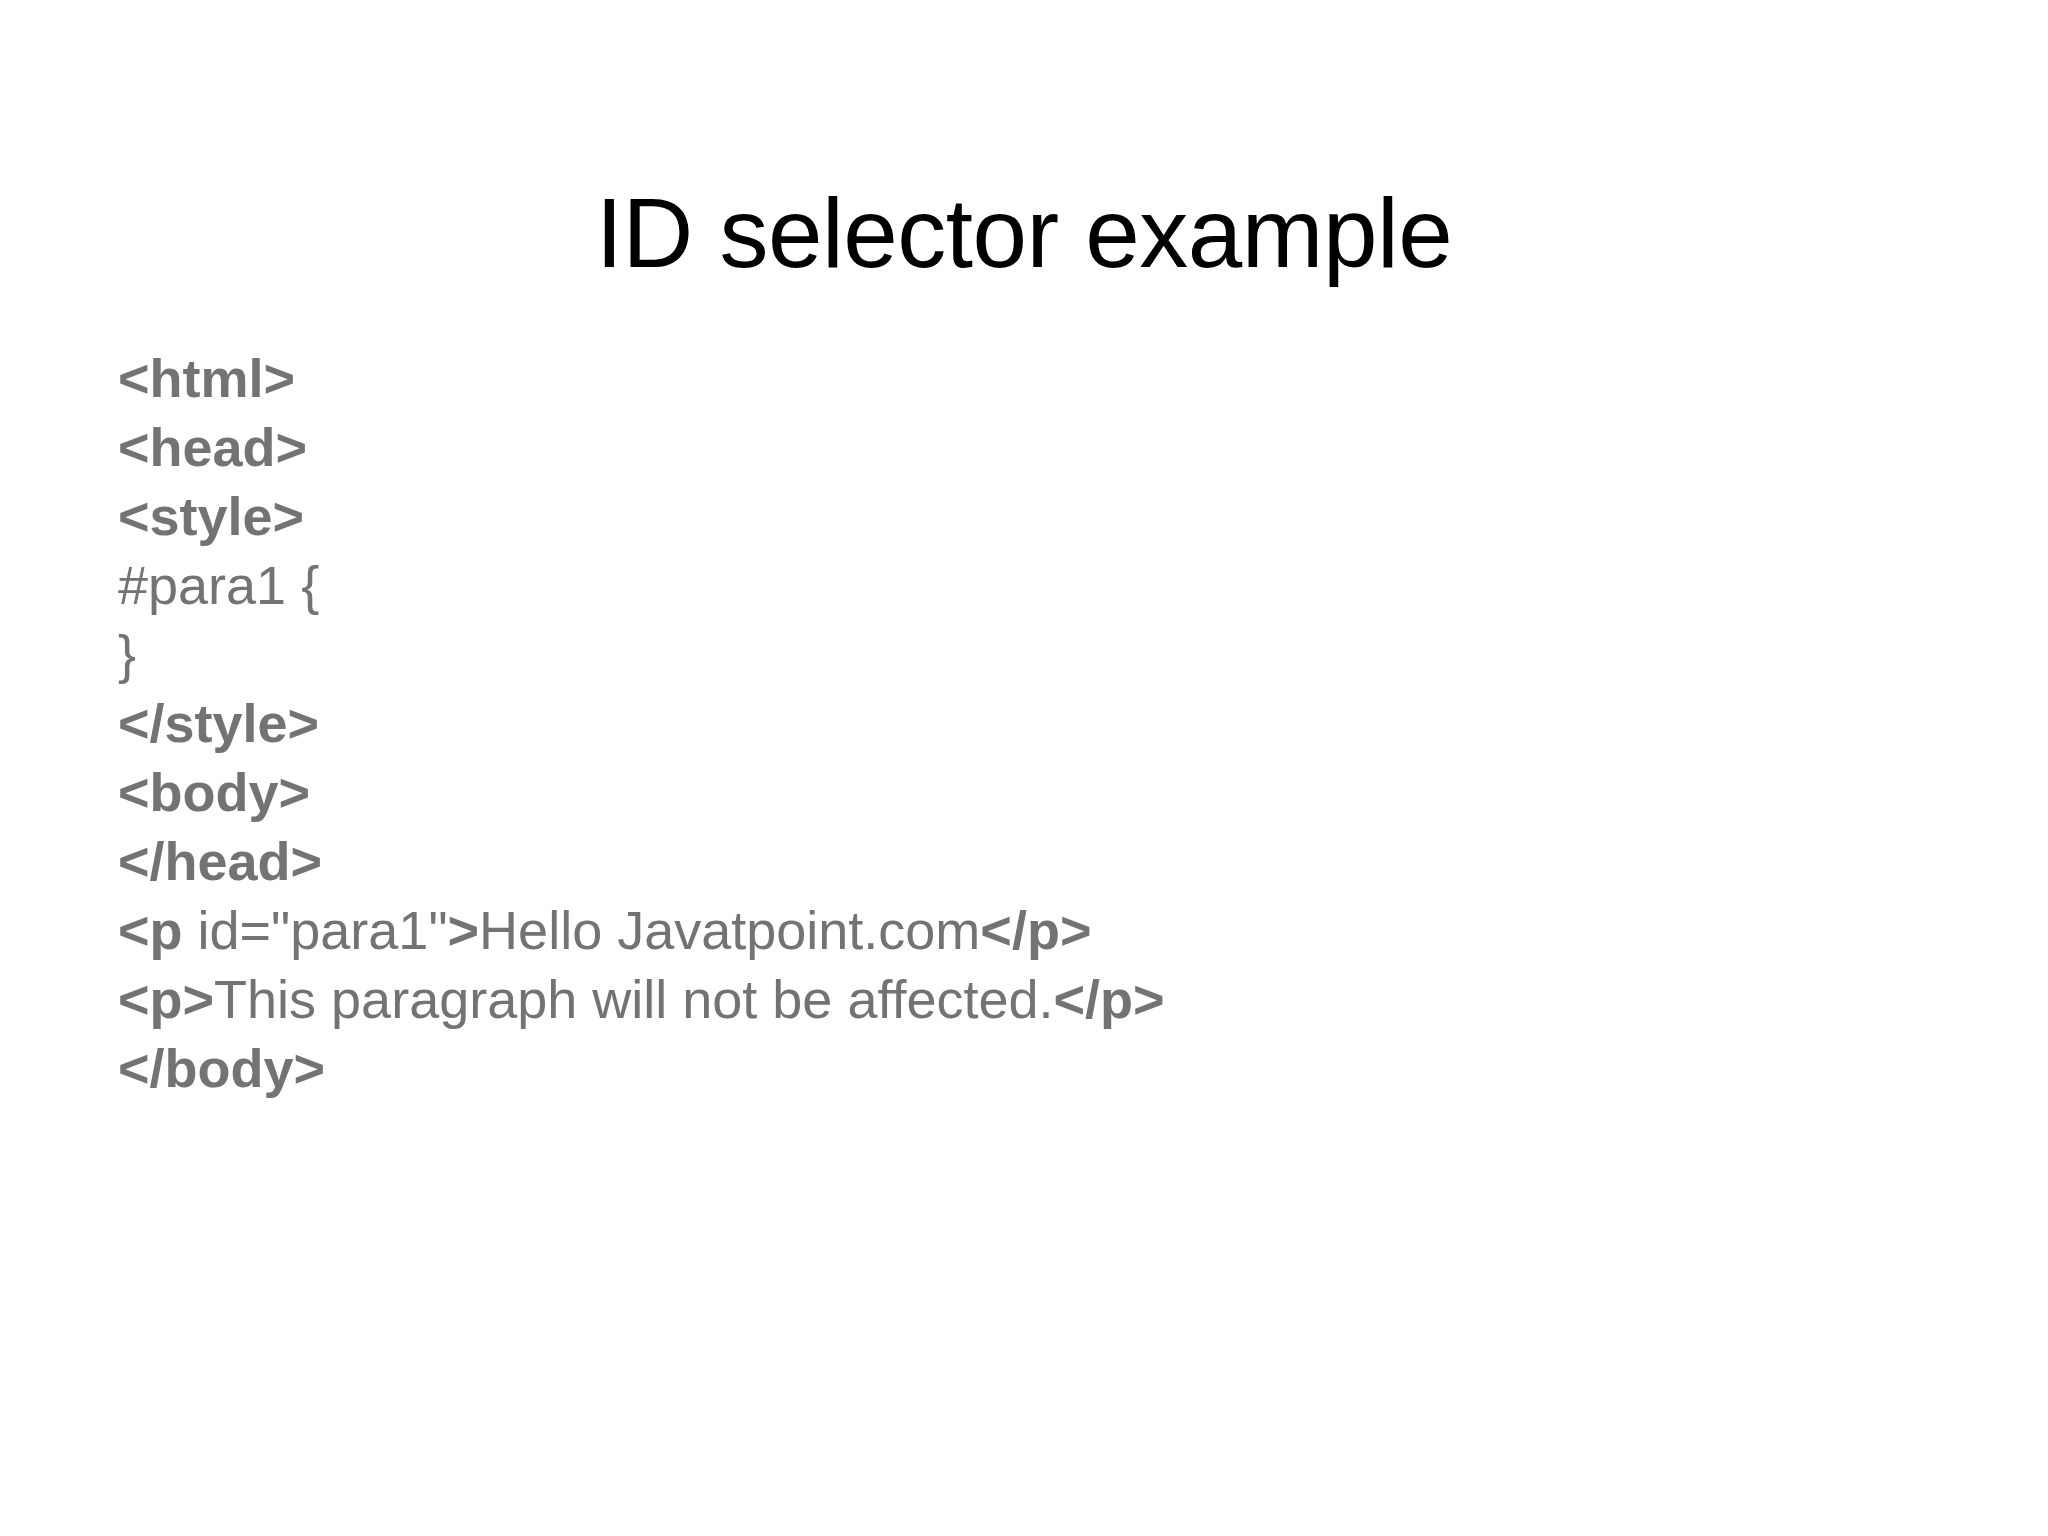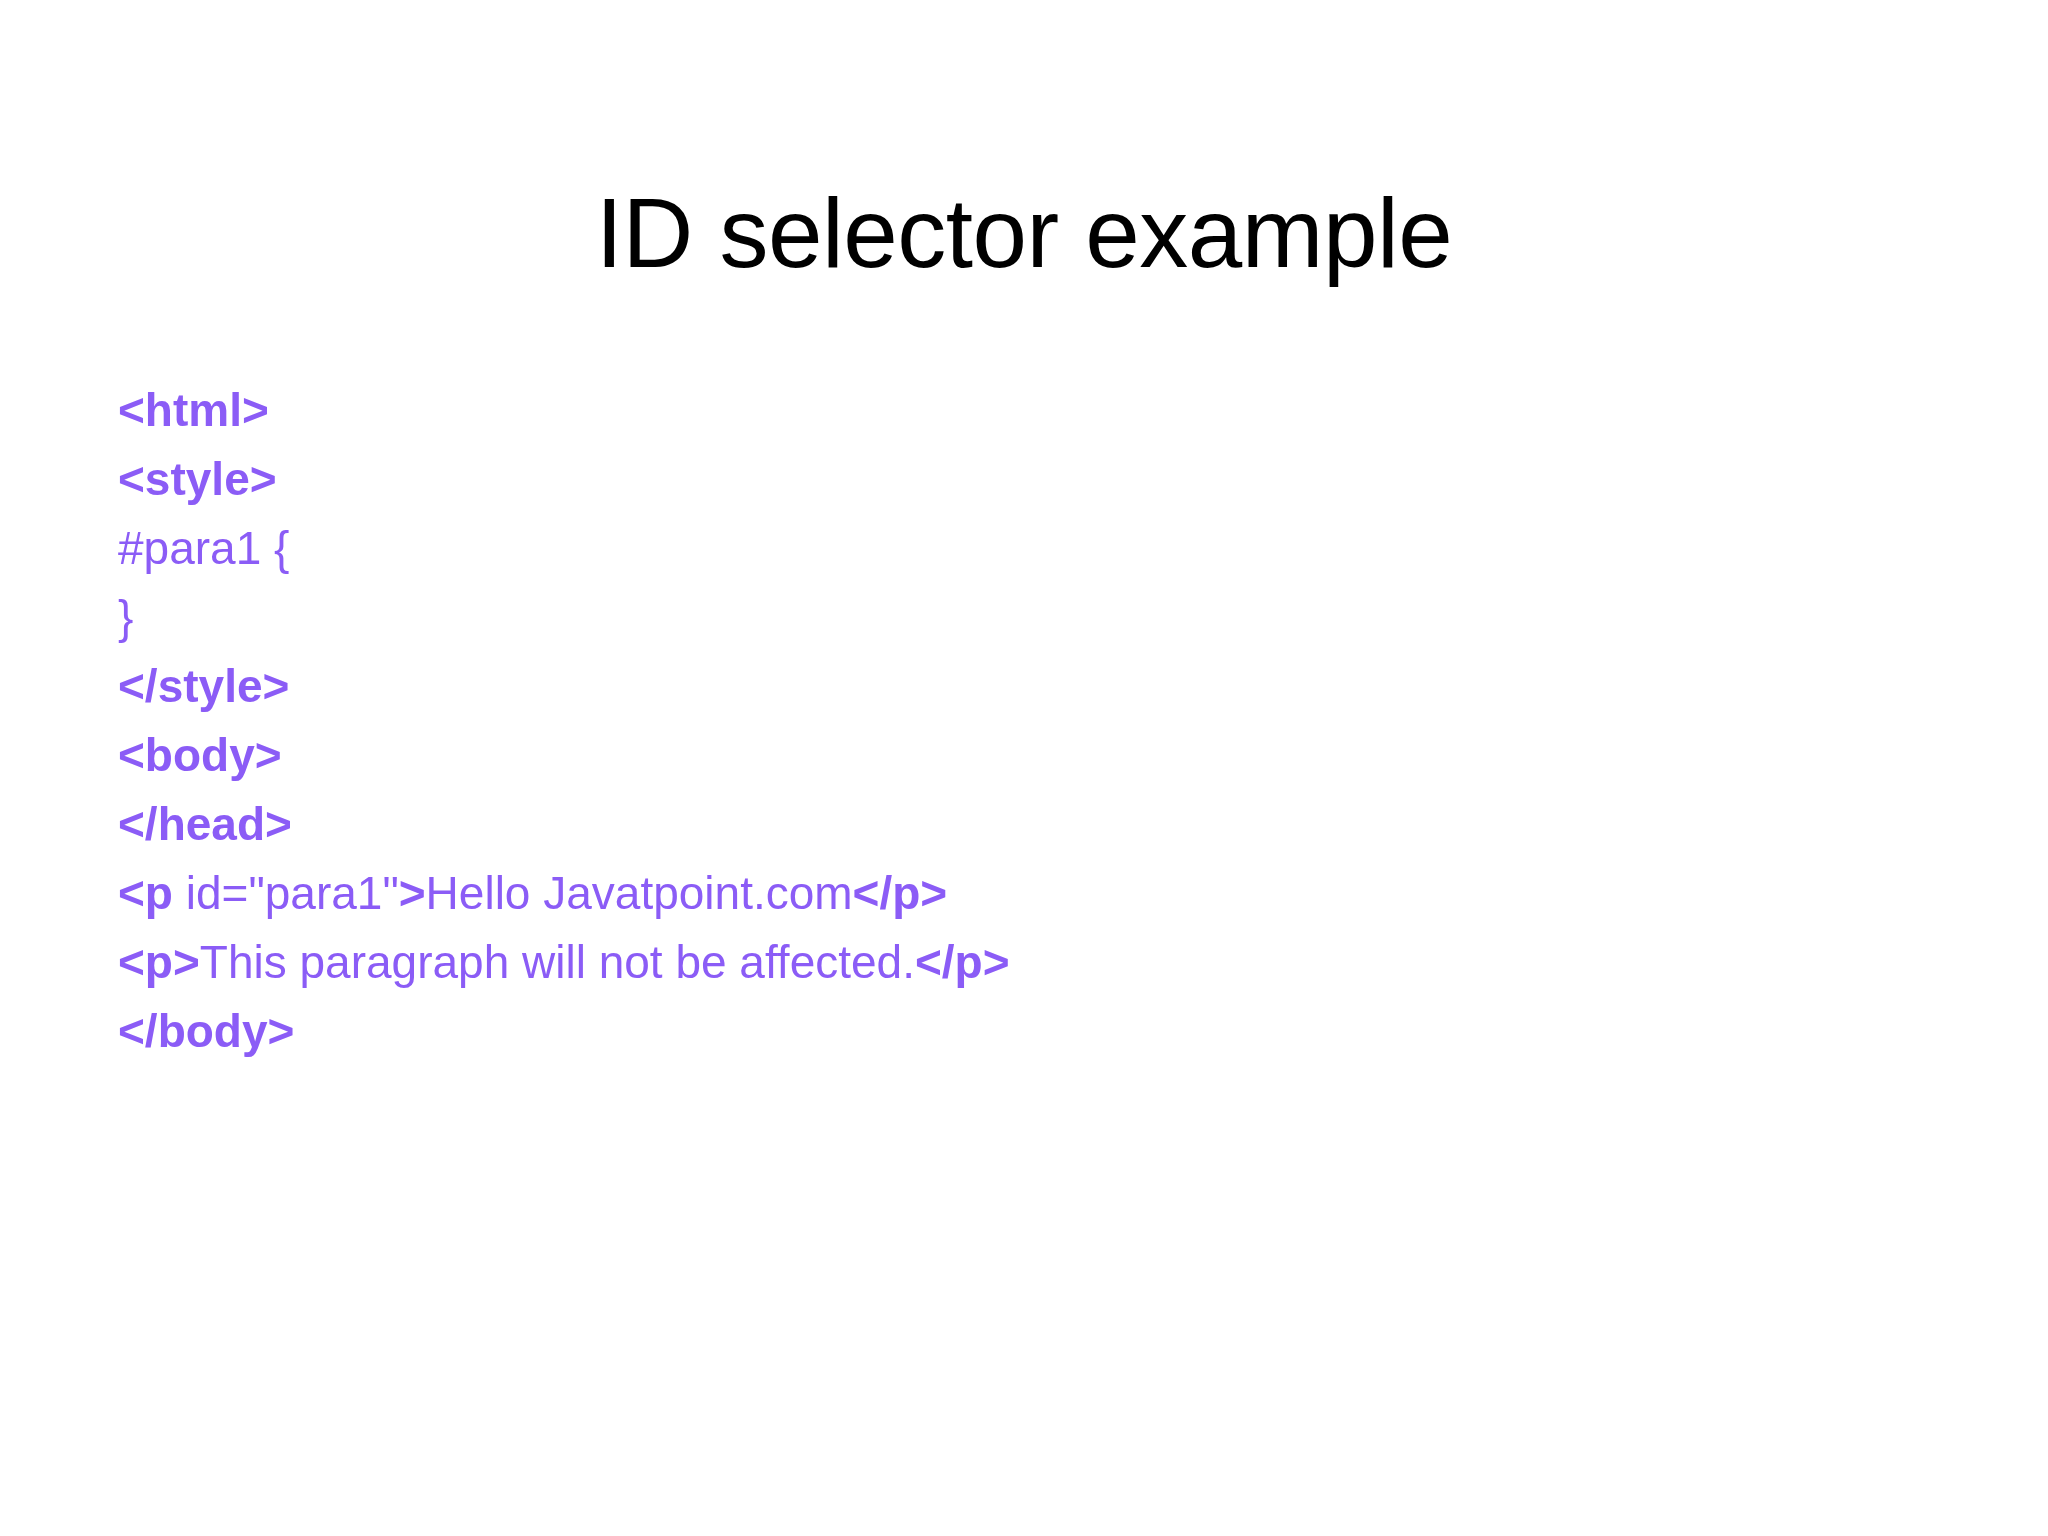--- a/index.html
+++ b/index.html
@@ -32,26 +32,26 @@
     font-weight: 400;
     line-height: 1.14;
     color: #000000;
     letter-spacing: -0.5px;
     white-space: nowrap;
   }
 
   .code-block {
     position: absolute;
     left: 118px;
-    top: 376px;
+    top: 344px;
     width: 1800px;
     font-family: "Liberation Sans", sans-serif;
-    font-size: 46px;
+    font-size: 54px;
     line-height: 69px;
-    color: #8b5cf6;
+    color: #737373;
     font-weight: 400;
   }
 
   .code-line {
     white-space: pre;
     min-height: 69px;
   }
 
   .code-line .tag {
     font-weight: 700;
@@ -67,20 +67,21 @@
 </style>
 </head>
 <body>
 
 <div class="slide">
 
   <h1 class="slide-title">ID selector example</h1>
 
   <div class="code-block">
       <div class="code-line"><span class="tag">&lt;html&gt;</span></div>
+      <div class="code-line"><span class="tag">&lt;head&gt;</span></div>
       <div class="code-line"><span class="tag">&lt;style&gt;</span></div>
       <div class="code-line"><span class="plain">#para1 {</span></div>
       <div class="code-line"><span class="plain">}</span></div>
       <div class="code-line"><span class="tag">&lt;/style&gt;</span></div>
       <div class="code-line"><span class="tag">&lt;body&gt;</span></div>
       <div class="code-line"><span class="tag">&lt;/head&gt;</span></div>
       <div class="code-line"><span class="tag">&lt;p</span><span class="plain"> id="para1"</span><span class="tag">&gt;</span><span class="plain">Hello Javatpoint.com</span><span class="tag">&lt;/p&gt;</span></div>
       <div class="code-line"><span class="tag">&lt;p&gt;</span><span class="plain">This paragraph will not be affected.</span><span class="tag">&lt;/p&gt;</span></div>
       <div class="code-line"><span class="tag">&lt;/body&gt;</span></div>
     </div>

